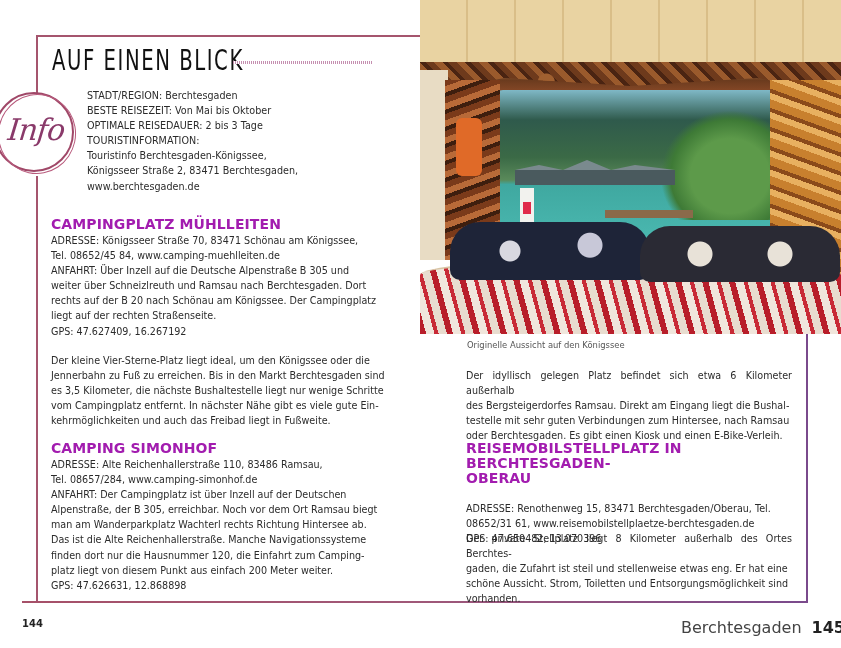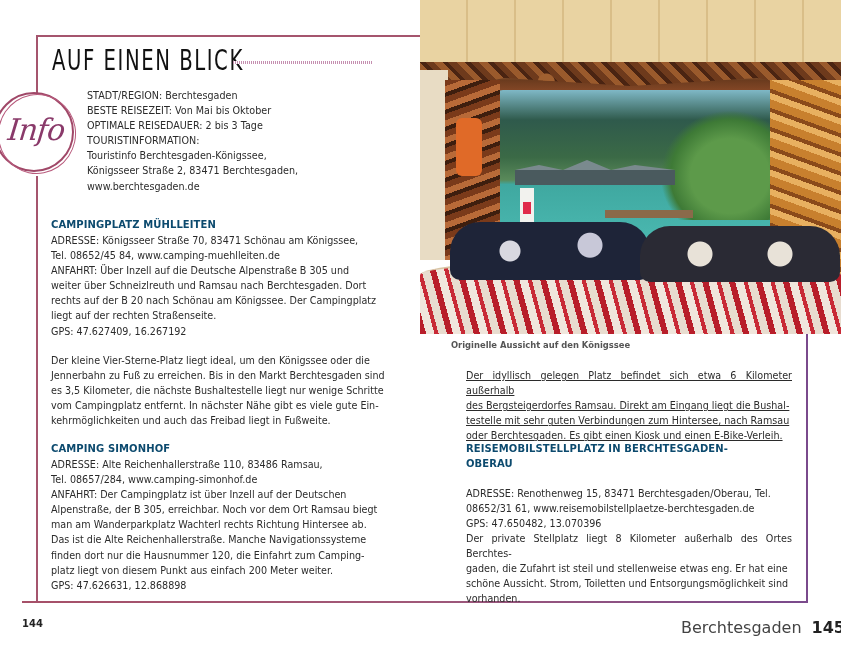--- a/index.html
+++ b/index.html
@@ -21,21 +21,21 @@
   .info-badge .ring2 { position: absolute; left: 4px; top: 2px; width: 78px; height: 80px; border: 1.5px solid #b85a7c; border-radius: 50%; transform: rotate(12deg); }
   .info-badge .info-text { position: absolute; left: 14px; top: 20px; width: 60px; font-family: "DejaVu Serif", serif; font-style: italic; font-size: 30px; color: #8a3a6a; letter-spacing: -1px; transform: skewX(-6deg); }
 
   
   .page-heading { position: absolute; left: 52px; top: 44px; font-family: "DejaVu Sans Condensed", "DejaVu Sans", sans-serif; font-weight: normal; font-size: 28px; letter-spacing: 2px; color: #111; transform: scaleX(0.78); transform-origin: left center; }
   .heading-rule { position: absolute; left: 233px; top: 61px; width: 140px; height: 3px; background: repeating-linear-gradient(90deg, #c58fb0 0 1px, #ffffff 1px 2px); }
 
   
   .col { position: absolute; font-size: 9.6px; line-height: 15.1px; color: #2b2b2b; }
   .col b, .lbl { font-weight: normal; color: #2b2b2b; }
-  .h2 { font-size: 10px; font-weight: bold; line-height: 15px; color: #0c4a6e; letter-spacing: 0.1px; }
+  .h2 { font-size: 14px; font-weight: bold; line-height: 15px; color: #a21caf; letter-spacing: 0.1px; }
   .para { text-align: justify; }
 
   .quick-facts { left: 87px; top: 88px; width: 320px; }
   .camp1 { left: 51px; top: 217px; width: 355px; }
   .camp1-desc { left: 51px; top: 353px; width: 355px; }
   .camp2 { left: 51px; top: 441px; width: 355px; }
 
   .photo { position: absolute; left: 420px; top: 0; width: 421px; height: 334px; overflow: hidden;
     background: linear-gradient(180deg, #e8cf9a 0%, #dcc08a 14%, #c89a60 20%, #6b3b1e 24%, #8a4a28 28%, #6b3b1e 32%, transparent 33%); }
   .photo .ceiling { position: absolute; left: 0; top: 0; width: 100%; height: 70px; background: repeating-linear-gradient(90deg, #e9d3a2 0 46px, #d9be88 46px 48px); }
@@ -47,23 +47,23 @@
   .photo .curtain-r { position: absolute; left: 350px; top: 80px; width: 71px; height: 200px; background: repeating-linear-gradient(20deg, #c8802e 0 8px, #e8b060 8px 14px, #8a4a1a 14px 18px); }
   .photo .wall-l { position: absolute; left: 0; top: 70px; width: 28px; height: 190px; background: #e8dcc4; }
   .photo .bag { position: absolute; left: 36px; top: 118px; width: 26px; height: 58px; background: #e06a28; border-radius: 6px; }
   .photo .post { position: absolute; left: 100px; top: 188px; width: 14px; height: 36px; background: #f2f2ee; }
   .photo .post::after { content: ""; position: absolute; left: 3px; top: 14px; width: 8px; height: 12px; background: #e02a4a; }
   .photo .bench { position: absolute; left: 185px; top: 210px; width: 88px; height: 8px; background: #8a6a4a; }
   .photo .pillow-l { position: absolute; left: 30px; top: 222px; width: 200px; height: 58px; border-radius: 30px 30px 10px 10px; background: radial-gradient(circle at 30% 50%, #d8d8e0 0 10px, transparent 11px), radial-gradient(circle at 70% 40%, #c8c8d8 0 12px, transparent 13px), #1e2438; }
   .photo .pillow-r { position: absolute; left: 220px; top: 226px; width: 200px; height: 56px; border-radius: 30px 30px 10px 10px; background: radial-gradient(circle at 30% 50%, #e8e2d8 0 12px, transparent 13px), radial-gradient(circle at 70% 50%, #e8e2d8 0 12px, transparent 13px), #2a2a34; }
   .photo .blanket { position: absolute; left: 0; top: 260px; width: 100%; height: 74px; background: repeating-linear-gradient(75deg, #b81e2a 0 6px, #f0e6dc 6px 14px, #c82a36 14px 18px, #e8dccf 18px 26px); border-top: 3px solid #d8c4a4; border-radius: 40% 40% 0 0 / 20% 20% 0 0; }
 
-  .caption { position: absolute; left: 451px; top: 340px; font-size: 8.4px; color: #555; font-weight: bold; }
+  .caption { position: absolute; left: 467px; top: 340px; font-size: 8.4px; color: #555; }
 
-  .right-desc { left: 466px; top: 368px; width: 326px; text-decoration: underline; }
+  .right-desc { left: 466px; top: 368px; width: 326px; }
   .camp3 { left: 466px; top: 441px; width: 330px; }
   .camp3-desc { left: 466px; top: 531px; width: 326px; }
 
   .folio-left { position: absolute; left: 22px; top: 618px; font-size: 10px; font-weight: bold; color: #222; }
   .folio-right { position: absolute; left: 681px; top: 618px; font-size: 16px; color: #444; }
   .folio-right .num { font-weight: bold; color: #222; margin-left: 10px; }
 
   .row { display: block; }
 </style>
 </head>

